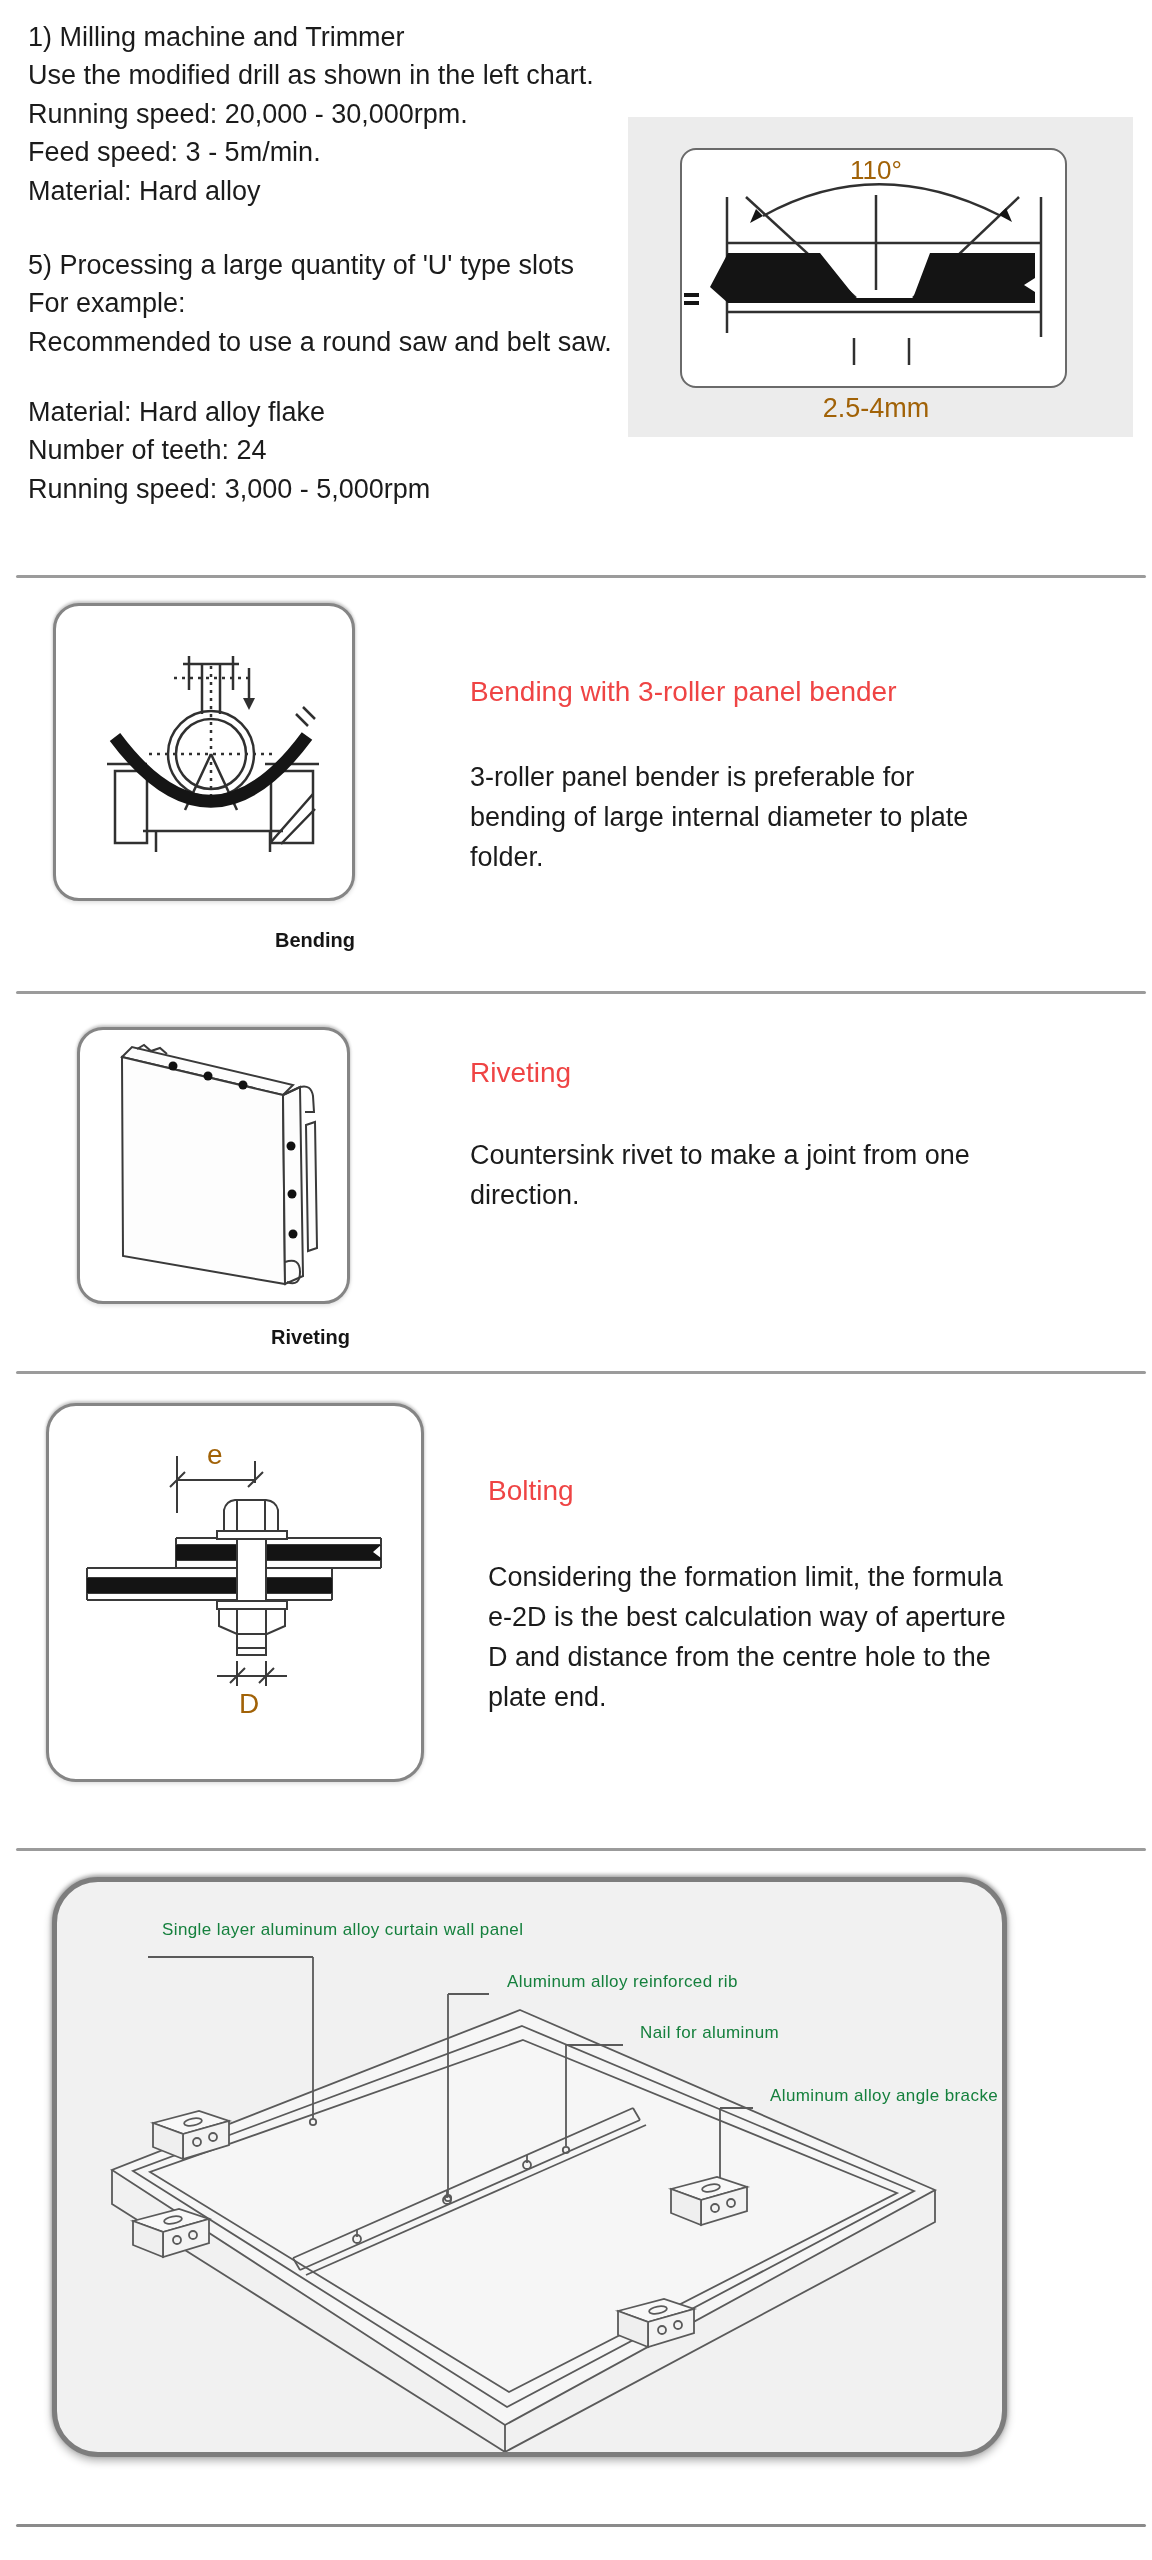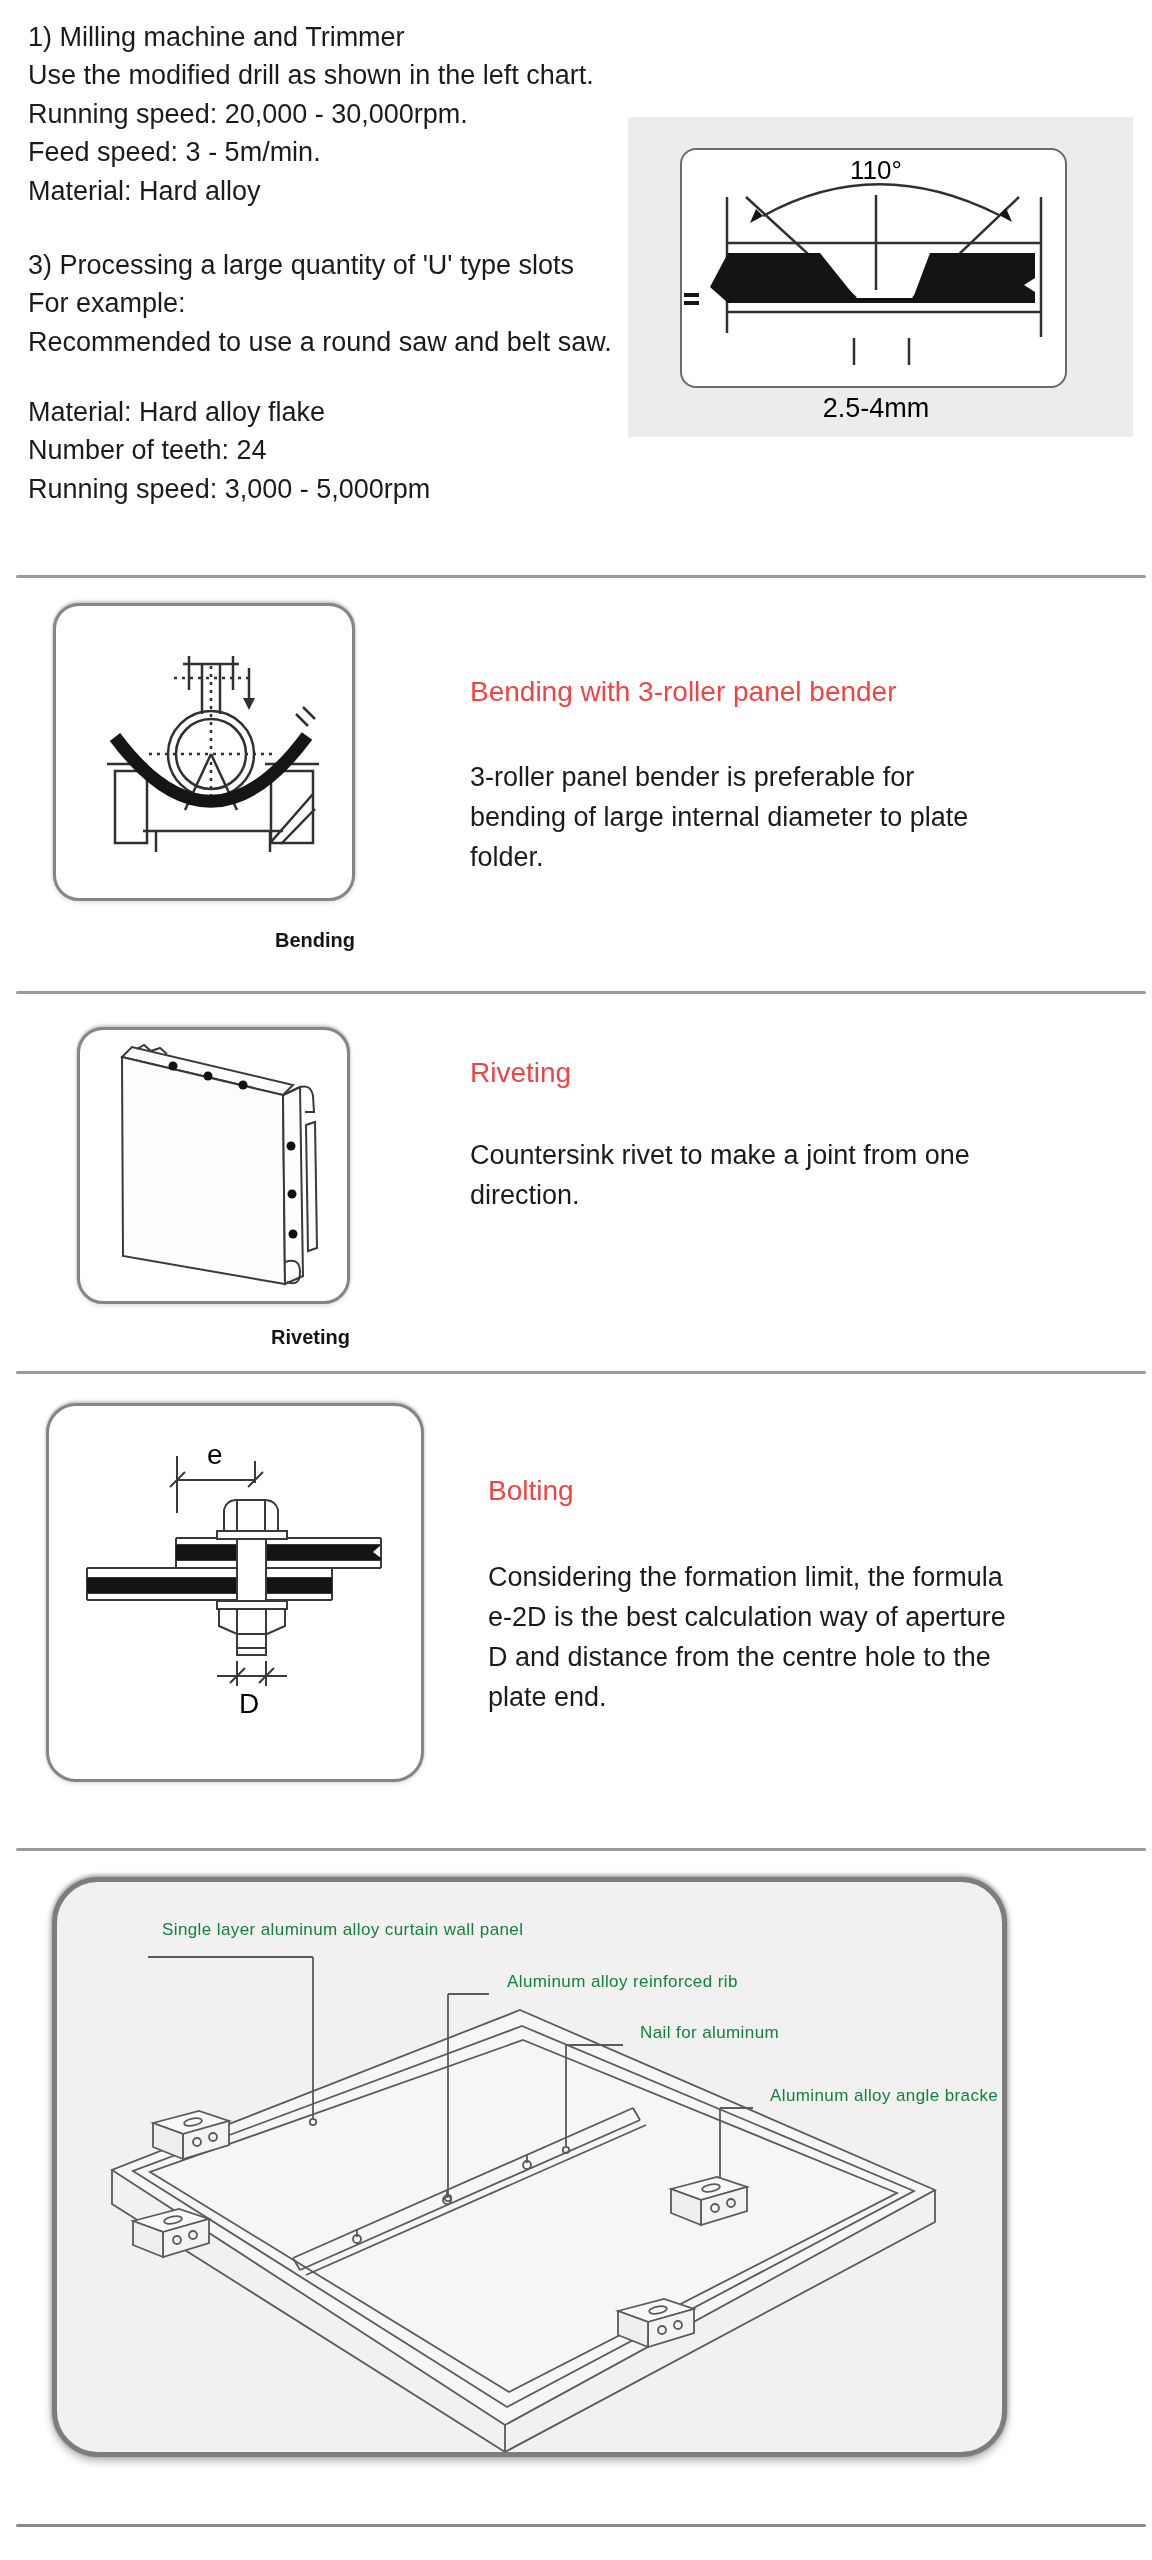--- a/index.html
+++ b/index.html
@@ -7,41 +7,41 @@
         font-family:"Liberation Sans","DejaVu Sans",sans-serif;color:#1b1b1b;}
   .bodyline{font-size:27px;line-height:38.4px;white-space:nowrap;}
   .rline{font-size:27px;line-height:40px;white-space:nowrap;}
   .redhead{font-size:28px;color:#ef4444;white-space:nowrap;}
   .caption{position:absolute;font-size:20px;font-weight:bold;text-align:right;color:#151515;}
   .hr{position:absolute;left:16px;width:1130px;height:3px;background:#9b9b9b;border-radius:2px;}
   .imgbox{position:absolute;box-sizing:border-box;background:#fff;border:3px solid #858585;
           border-radius:26px;box-shadow:0 -2px 3px rgba(0,0,0,.22),0 2px 4px rgba(0,0,0,.12);}
   .abs{position:absolute;}
   svg{display:block;}
-  .dimlabel{position:absolute;font-size:26px;color:#000000;}
+  .dimlabel{position:absolute;font-size:26px;color:#a16207;}
   .plabel{position:absolute;font-size:17px;color:#15803d;letter-spacing:.4px;white-space:nowrap;margin-left:15px;}
   #bigbox{position:absolute;left:52px;top:1877px;width:955px;height:580px;box-sizing:border-box;
           background:#f1f1f1;border:5px solid #7d7d7d;border-radius:46px;
           box-shadow:0 -2px 4px rgba(0,0,0,.35),0 4px 9px rgba(0,0,0,.30);}
 </style>
 </head>
 <body>
 
 <div id="page">
 
   <div class="abs" style="left:28px;top:18px;">
     <div class="bodyline">1) Milling machine and Trimmer</div>
     <div class="bodyline">Use the modified drill as shown in the left chart.</div>
     <div class="bodyline">Running speed: 20,000 - 30,000rpm.</div>
     <div class="bodyline">Feed speed: 3 - 5m/min.</div>
     <div class="bodyline">Material: Hard alloy</div>
   </div>
 
   <div class="abs" style="left:28px;top:246px;">
-    <div class="bodyline">3) Processing a large quantity of 'U' type slots</div>
+    <div class="bodyline">5) Processing a large quantity of 'U' type slots</div>
     <div class="bodyline">For example:</div>
     <div class="bodyline">Recommended to use a round saw and belt saw.</div>
   </div>
 
   <div class="abs" style="left:28px;top:393px;">
     <div class="bodyline">Material: Hard alloy flake</div>
     <div class="bodyline">Number of teeth: 24</div>
     <div class="bodyline">Running speed: 3,000 - 5,000rpm</div>
   </div>
 

